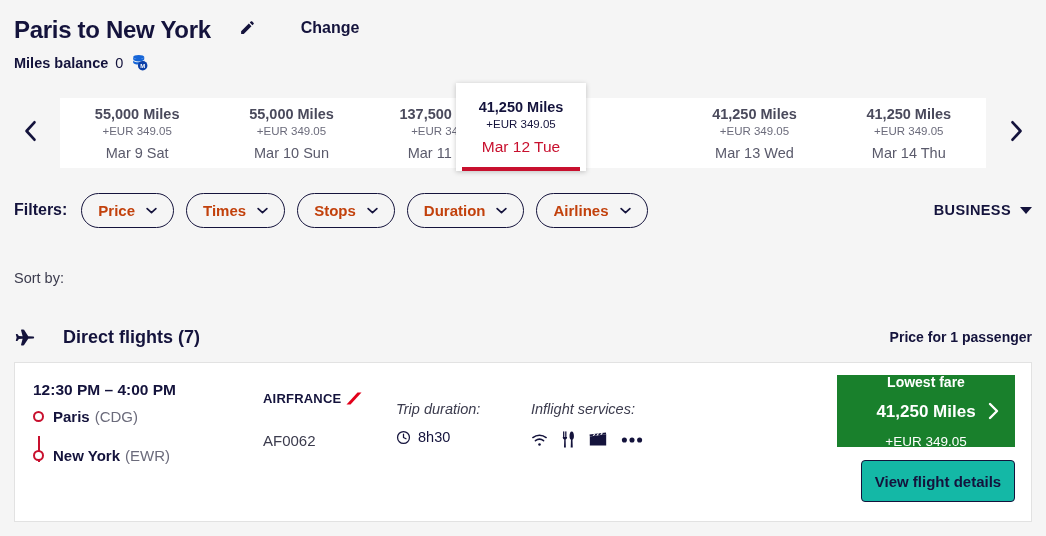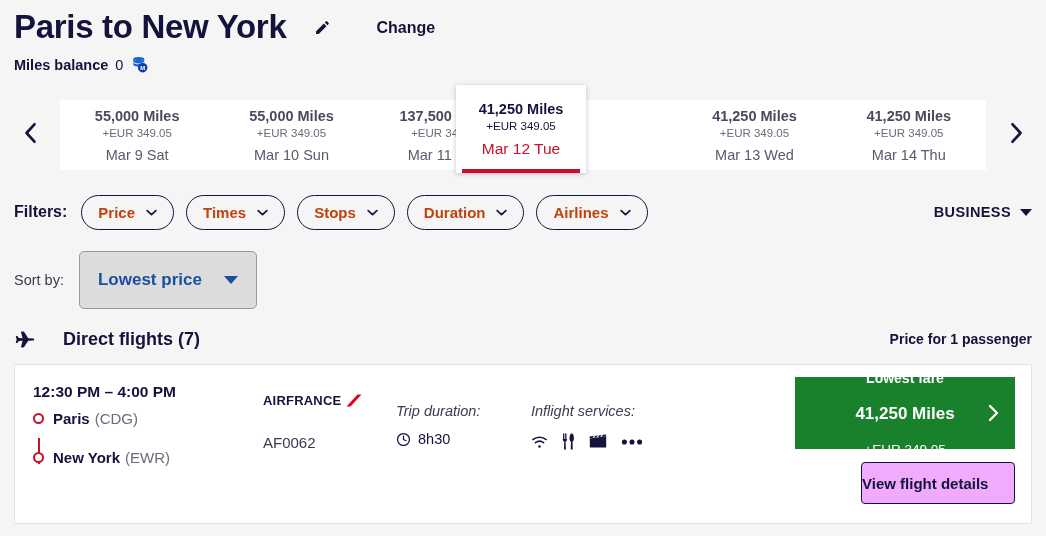--- a/index.html
+++ b/index.html
@@ -13,24 +13,25 @@
     overflow: hidden;
     position: relative;
   }
 
   
   .header { padding: 8px 0 0 14px; }
 
   .route-row { display: flex; align-items: baseline; }
 
   .route-title {
-    font-size: 33px;
+    font-size: 24px;
     font-weight: bold;
     color: #14133c;
     letter-spacing: -0.3px;
+    margin-top: 8px;
   }
 
   .change-link {
     display: flex;
     align-items: center;
     gap: 9px;
     margin-left: 28px;
     cursor: pointer;
     position: relative;
     top: -2px;
@@ -280,52 +281,52 @@
   .col-actions {
     margin-left: auto;
     width: 210px;
     padding: 12px 16px 0 0;
     display: flex;
     flex-direction: column;
     align-items: flex-end;
   }
 
   .fare-button {
-    width: 220px;
+    width: 178px;
     height: 72px;
     background: #19802c;
     display: flex;
     flex-direction: column;
     align-items: center;
     justify-content: center;
     cursor: pointer;
     position: relative;
-    gap: 18px;
+    gap: 12px;
   }
   .fare-top { font-size: 14px; font-weight: bold; color: #ffffff; }
   .fare-mid { font-size: 17px; font-weight: bold; color: #ffffff; }
   .fare-bot { font-size: 13.5px; color: #ffffff; }
   .fare-chevron {
     position: absolute;
     right: 16px;
     top: 50%;
     transform: translateY(-50%);
     width: 11px; height: 18px;
   }
 
   .details-button {
     margin-top: 13px;
     width: 154px;
     height: 42px;
     border: 1px solid #14133c;
     border-radius: 4px;
-    background: #f0abfc;
-    display: flex;
-    align-items: center;
-    justify-content: flex-start;
+    background: #14b8a6;
+    display: flex;
+    align-items: center;
+    justify-content: center;
     cursor: pointer;
   }
   .details-label { font-size: 15px; font-weight: bold; color: #14133c; }
 </style>
 </head>
 <body>
 
 <div class="header">
   <div class="route-row">
     <div class="route-title">Paris to New York</div>
@@ -457,24 +458,20 @@
   </div>
 
   <div class="cabin-select">
     <span class="cabin-label">BUSINESS</span>
     <span class="caret-down"></span>
   </div>
 </div>
 
 <div class="sort-row">
   <span class="sort-label">Sort by:</span>
-  <div class="sort-box">
-    <span class="sort-value">Lowest price</span>
-    <span class="caret-blue"></span>
-  </div>
 </div>
 
 <div class="section-row">
   <span>
     <svg class="plane-icon" viewBox="0 0 24 24" fill="#14133c">
       <path d="M21 13.5c.6 0 1-.4 1-1s-.4-1-1-1l-5.5-.3L11 4.2c-.2-.3-.5-.5-.9-.5H8.3c-.4 0-.7.4-.6.8l1.7 6.6-4.1-.2-1.4-2c-.1-.2-.3-.3-.6-.3h-.8c-.3 0-.6.3-.5.7l.9 3.2-.9 3.2c-.1.4.2.7.5.7h.8c.2 0 .5-.1.6-.3l1.4-2 4.1-.2-1.7 6.6c-.1.4.2.8.6.8h1.8c.4 0 .7-.2.9-.5l4.5-7z"></path>
     </svg>
   </span>
   <span class="section-title">Direct flights (7)</span>
   <span class="passenger-note">Price for 1 passenger</span>

